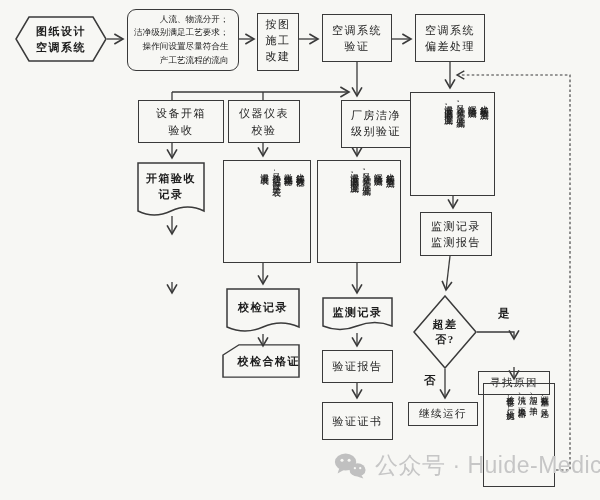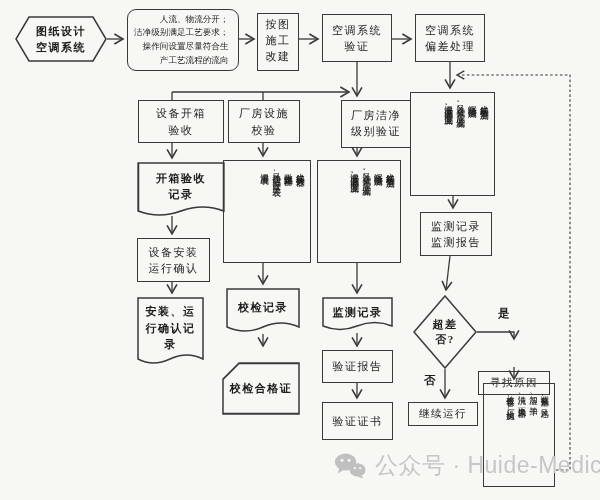--- a/index.html
+++ b/index.html
@@ -120,40 +120,40 @@
 
   <div class="node rect" style="left:138px;top:100px;width:86px;height:43px;">
     <div class="lbl">
       <span>设备开箱</span>
       <span>验收</span>
     </div>
   </div>
 
   <div class="node rect" style="left:228px;top:100px;width:72px;height:43px;">
     <div class="lbl">
-      <span>厂房设施</span>
+      <span>仪器仪表</span>
       <span>校验</span>
     </div>
   </div>
 
   <div class="node rect" style="left:341px;top:100px;width:70px;height:48px;font-family:Liberation Mono, monospace;">
     <div class="lbl">
       <span>厂房洁净</span>
       <span>级别验证</span>
     </div>
   </div>
 
   <div class="vbox" style="left:410px;top:92px;width:85px;height:104px;">
     <div>尘埃粒子数监测</div>
     <div>沉降菌监测</div>
     <div>风速,风量,压差监测</div>
     <div>温湿度监测,照度监测</div>
   </div>
 
-  <div class="node shape doc" style="left:137px;top:162px;width:88px;height:56px;">
+  <div class="node shape doc" style="left:137px;top:162px;width:68px;height:56px;">
     <svg viewBox="0 0 68 56" preserveAspectRatio="none">
       <path class="outline" d="M1,1 L67,1 L67,49 Q51,41 34,49 Q17,57 1,49 Z"></path>
     </svg>
     <div class="lbl">
       <span>开箱验收</span>
       <span>记录</span>
     </div>
   </div>
 
   <div class="vbox" style="left:223px;top:160px;width:88px;height:103px;">
@@ -170,48 +170,32 @@
     <div>温湿度监测,照度监测</div>
   </div>
 
   <div class="node rect" style="left:420px;top:212px;width:72px;height:44px;">
     <div class="lbl">
       <span>监测记录</span>
       <span>监测报告</span>
     </div>
   </div>
 
-  <div class="node rect" style="left:137px;top:238px;width:73px;height:44px;">
-    <div class="lbl">
-      <span>设备安装</span>
-      <span>运行确认</span>
-    </div>
-  </div>
-
-  <div class="node shape doc" style="left:137px;top:297px;width:67px;height:70px;">
-    <svg viewBox="0 0 67 70" preserveAspectRatio="none">
-      <path class="outline" d="M1,1 L66,1 L66,62 Q50,54 33,62 Q16,70 1,62 Z"></path>
-    </svg>
-    <div class="lbl">
-      <span>安装、运</span>
-      <span>行确认记</span>
-      <span>录</span>
-    </div>
-  </div>
+
 
   <div class="node shape doc" style="left:226px;top:288px;width:74px;height:46px;">
     <svg viewBox="0 0 74 46" preserveAspectRatio="none">
       <path class="outline" d="M1,1 L73,1 L73,39 Q55,31 37,39 Q19,47 1,39 Z"></path>
     </svg>
     <div class="lbl">
       <span>校检记录</span>
     </div>
   </div>
 
-  <div class="node shape" style="left:222px;top:362px;width:78px;height:53px;">
+  <div class="node shape" style="left:222px;top:344px;width:78px;height:34px;align-items:flex-end;">
     <svg viewBox="0 0 78 43" preserveAspectRatio="none">
         <polygon class="outline" points="17,1 77,1 77,42 1,42 1,14"></polygon>
       </svg>
     <div class="lbl">
       <span>校检合格证</span>
     </div>
   </div>
 
   <div class="node shape doc" style="left:322px;top:297px;width:71px;height:36px;">
     <svg viewBox="0 0 71 36" preserveAspectRatio="none">

